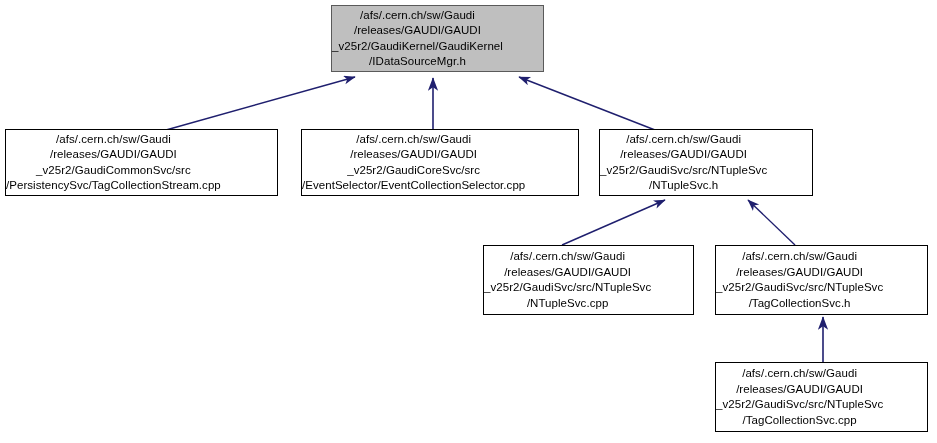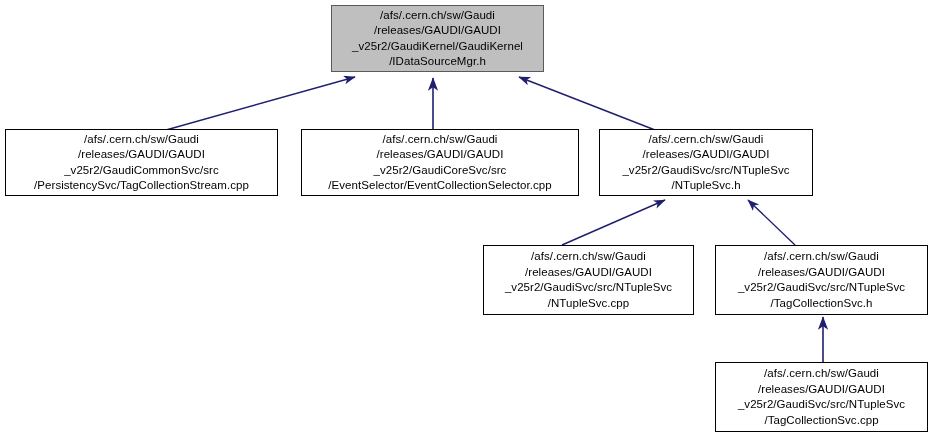--- a/index.html
+++ b/index.html
@@ -24,21 +24,21 @@
     height: 443px;
     pointer-events: none;
   }
   .node {
     position: absolute;
     box-sizing: border-box;
     background: #ffffff;
     border: 1px solid #000000;
     display: flex;
     align-items: center;
-    justify-content: center;
+    justify-content: flex-start;
     text-align: center;
     z-index: 2;
   }
   .node .label {
     display: block;
     font-size: 11.5px;
     line-height: 15.5px;
     color: #000000;
     white-space: pre;
     letter-spacing: 0.05px;

